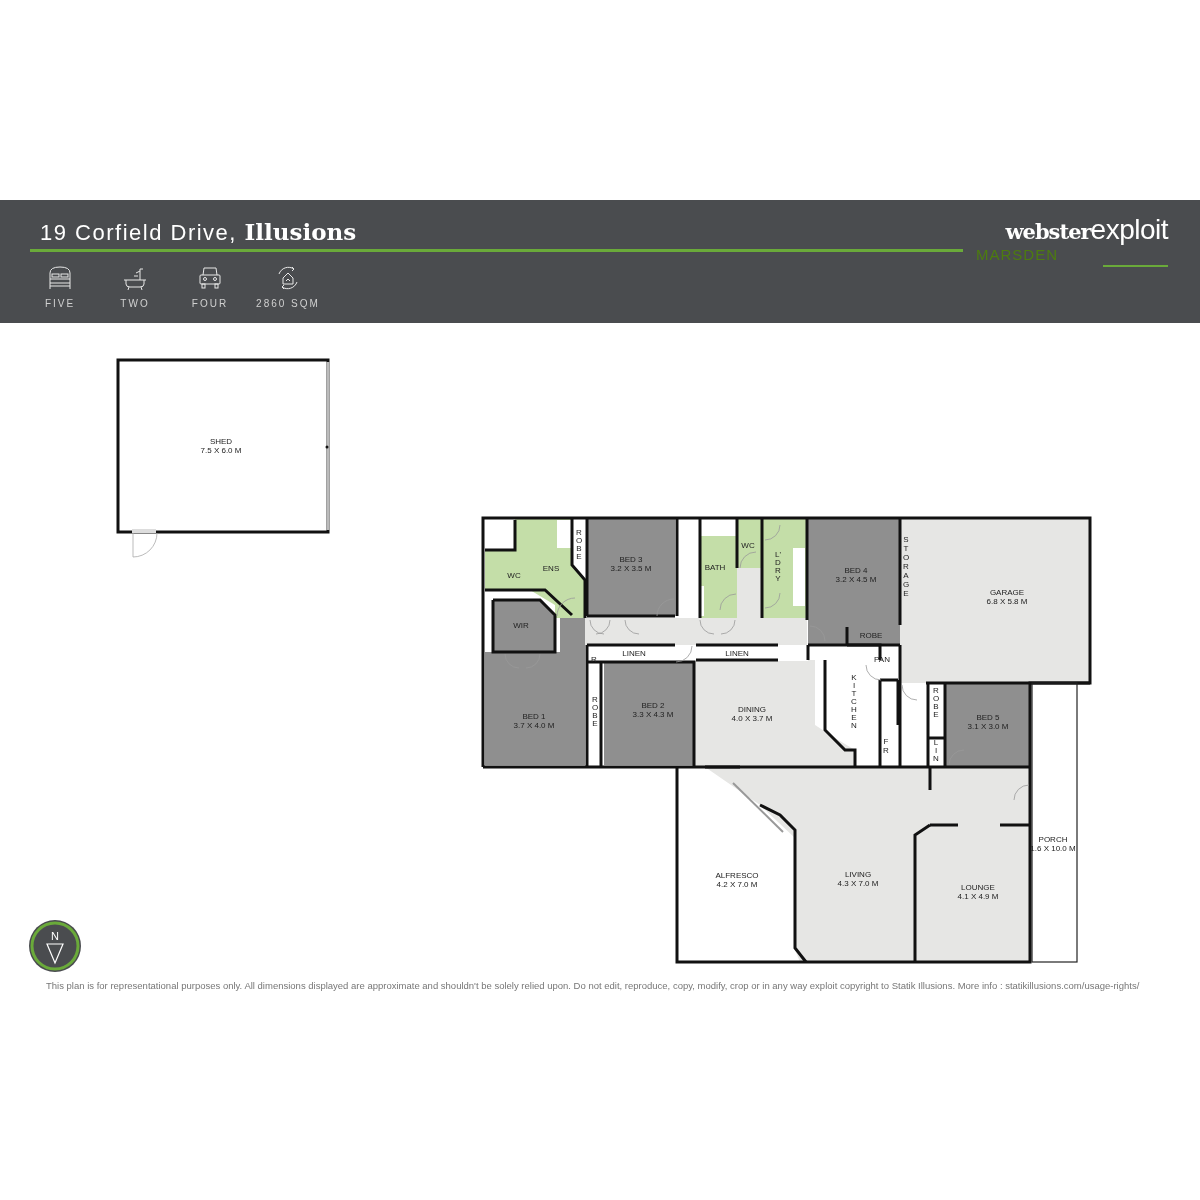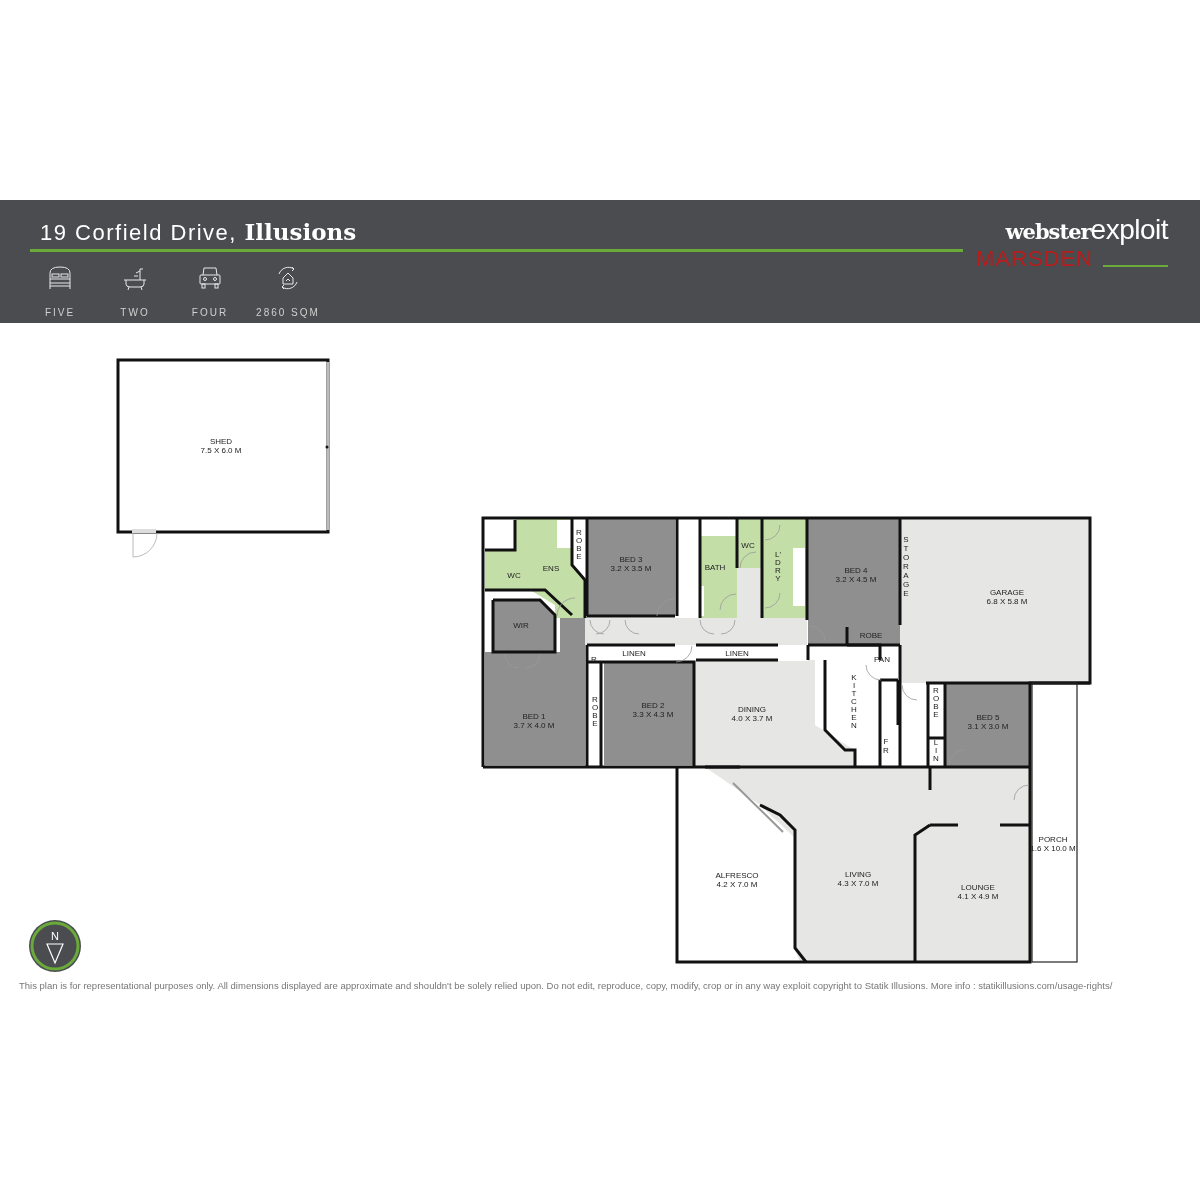--- a/index.html
+++ b/index.html
@@ -5,27 +5,27 @@
   html, body { margin: 0; padding: 0; background: #ffffff; }
   body { width: 1200px; height: 1200px; position: relative; overflow: hidden; font-family: "Liberation Sans", sans-serif; }
   .banner { position: absolute; left: 0; top: 200px; width: 1200px; height: 123px; background: #4a4c4f; }
   .addr { position: absolute; left: 40px; top: 218px; color: #ffffff; font-size: 22px; letter-spacing: 1.5px; font-weight: 300; white-space: nowrap; }
   .addr .suburb { font-family: "DejaVu Serif", serif; font-weight: bold; letter-spacing: 0; font-size: 23px; }
   .green-line { position: absolute; left: 30px; top: 249px; width: 933px; height: 3px; background: #6aaa3a; }
   .green-line2 { position: absolute; left: 1103px; top: 265px; width: 65px; height: 2px; background: #6aaa3a; }
   .brand { position: absolute; right: 32px; top: 214px; color: #ffffff; text-align: right; white-space: nowrap; }
   .brand .w { font-family: "DejaVu Serif", serif; font-weight: bold; font-size: 21px; letter-spacing: -1px; }
   .brand .c { font-family: "Liberation Sans", sans-serif; font-size: 28px; font-weight: 300; letter-spacing: -0.5px; }
-  .brand-sub { position: absolute; left: 976px; top: 246px; color: #b91c1c; font-size: 22px; letter-spacing: 1px; font-weight: 300; }
+  .brand-sub { position: absolute; left: 976px; top: 246px; color: #4d7c0f; font-size: 15px; letter-spacing: 1px; font-weight: 300; }
   .feat { position: absolute; top: 265px; width: 60px; text-align: center; color: #ffffff; }
   .feat svg { display: block; margin: 0 auto; }
-  .feat .lbl { font-size: 10px; letter-spacing: 2px; color: #d0d0d0; margin-top: 16px; white-space: nowrap; }
+  .feat .lbl { font-size: 10px; letter-spacing: 2px; color: #d0d0d0; margin-top: 7px; white-space: nowrap; }
   .plan { position: absolute; left: 0; top: 0; }
   .rl { font-family: "Liberation Sans", sans-serif; font-size: 8px; fill: #222; text-anchor: middle; }
-  .disclaimer { position: absolute; left: 19px; top: 980px; width: 1150px; font-size: 9.5px; color: #777; white-space: nowrap; }
+  .disclaimer { position: absolute; left: 46px; top: 980px; width: 1150px; font-size: 9.5px; color: #777; white-space: nowrap; }
   .compass { position: absolute; left: 27px; top: 918px; }
 </style>
 </head>
 <body>
 
 <div class="banner"></div>
 <div class="addr"><span>19 Corfield Drive,</span> <span class="suburb">Illusions</span></div>
 <div class="green-line"></div>
 <div class="brand"><span class="w">webster</span><span class="c">exploit</span></div>
 <div class="brand-sub">MARSDEN</div>

